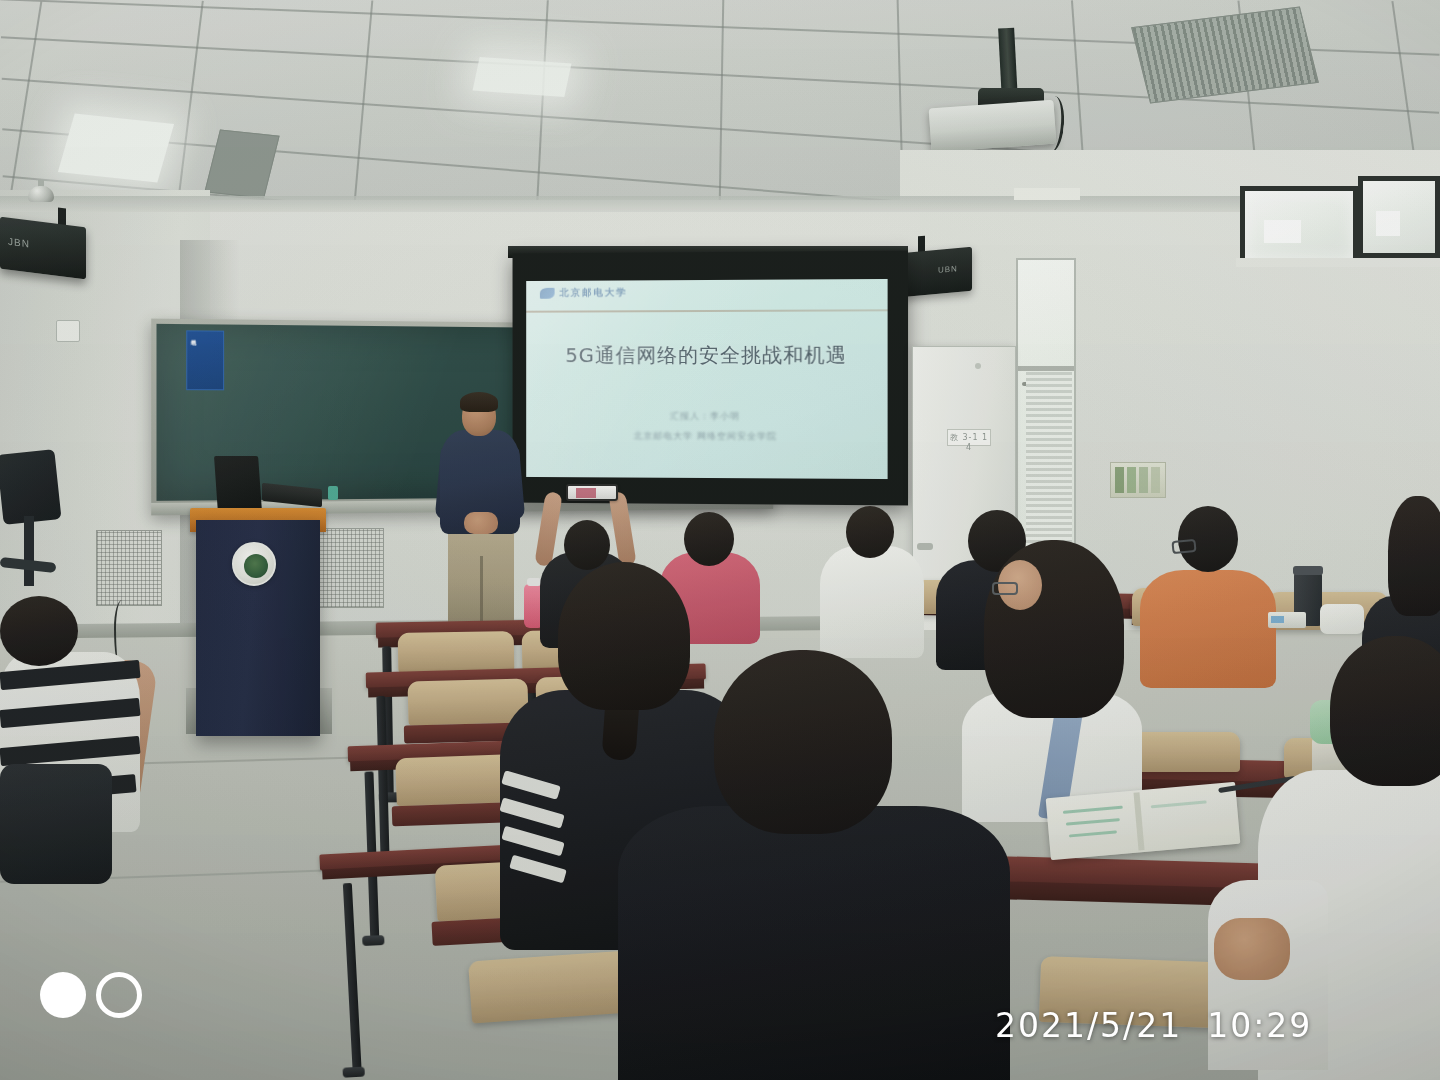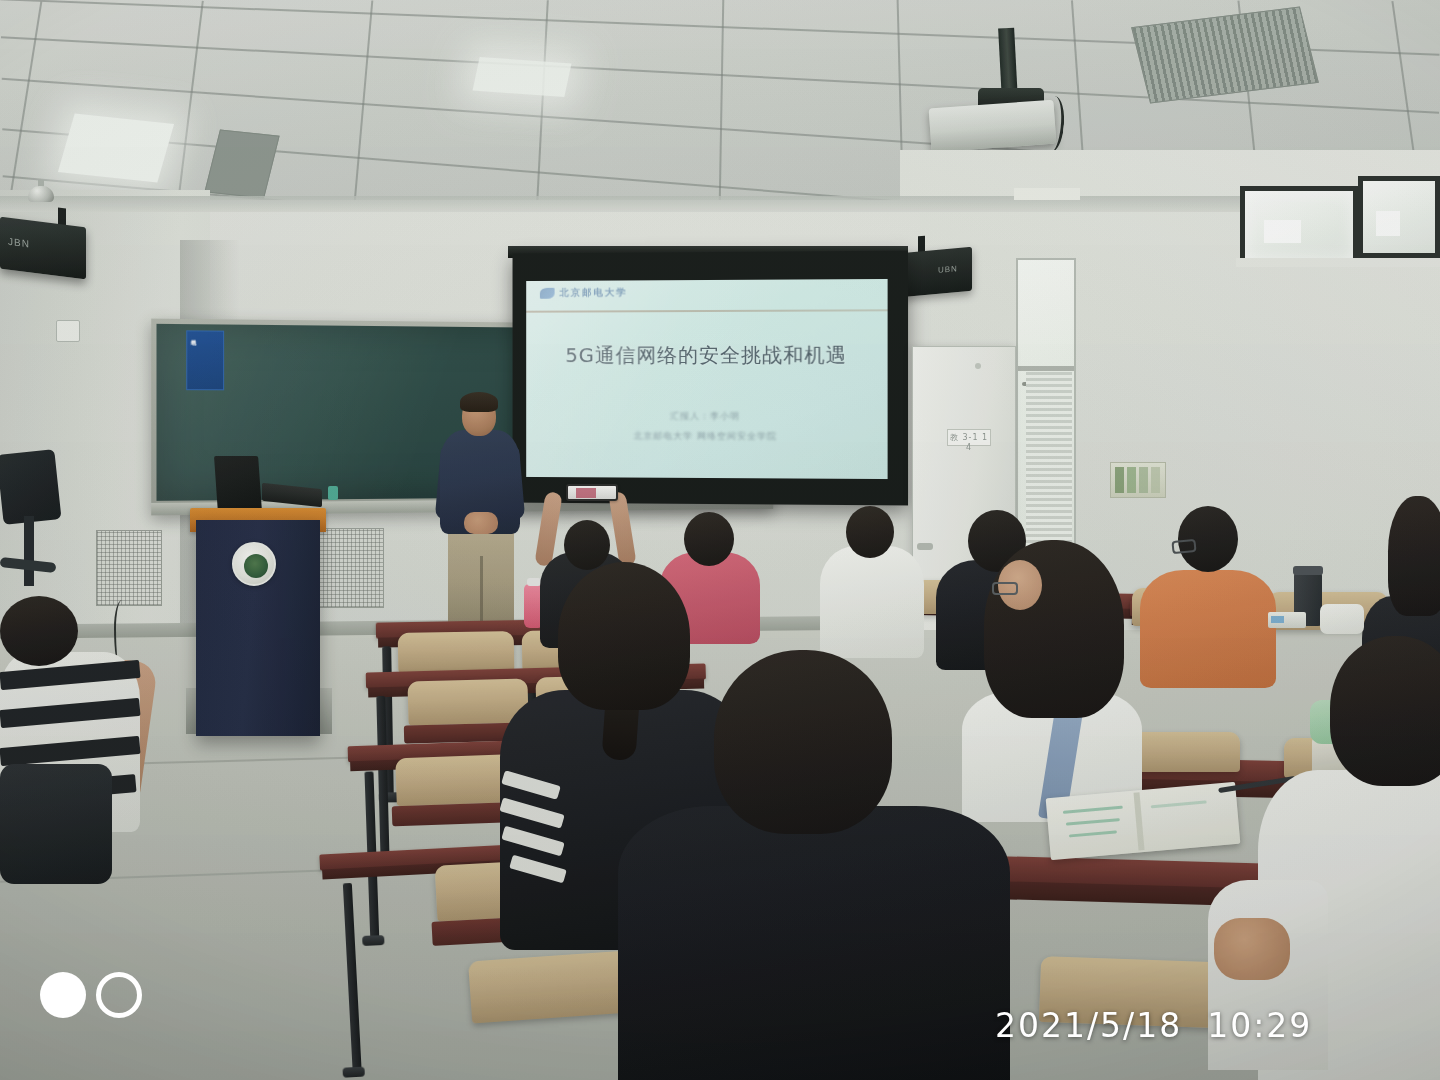--- a/index.html
+++ b/index.html
@@ -990,15 +990,15 @@
 
   <div class="abs" id="watermark">
     <div id="wm-circles">
       <div id="wm-dot-filled"></div>
       <div id="wm-dot-ring"></div>
     </div>
     <div id="wm-text">
     </div>
   </div>
 
-  <div class="abs" id="timestamp">2021/5/18  10:29</div>
+  <div class="abs" id="timestamp">2021/5/21  10:29</div>
 
 </div>
 
 </body></html>

